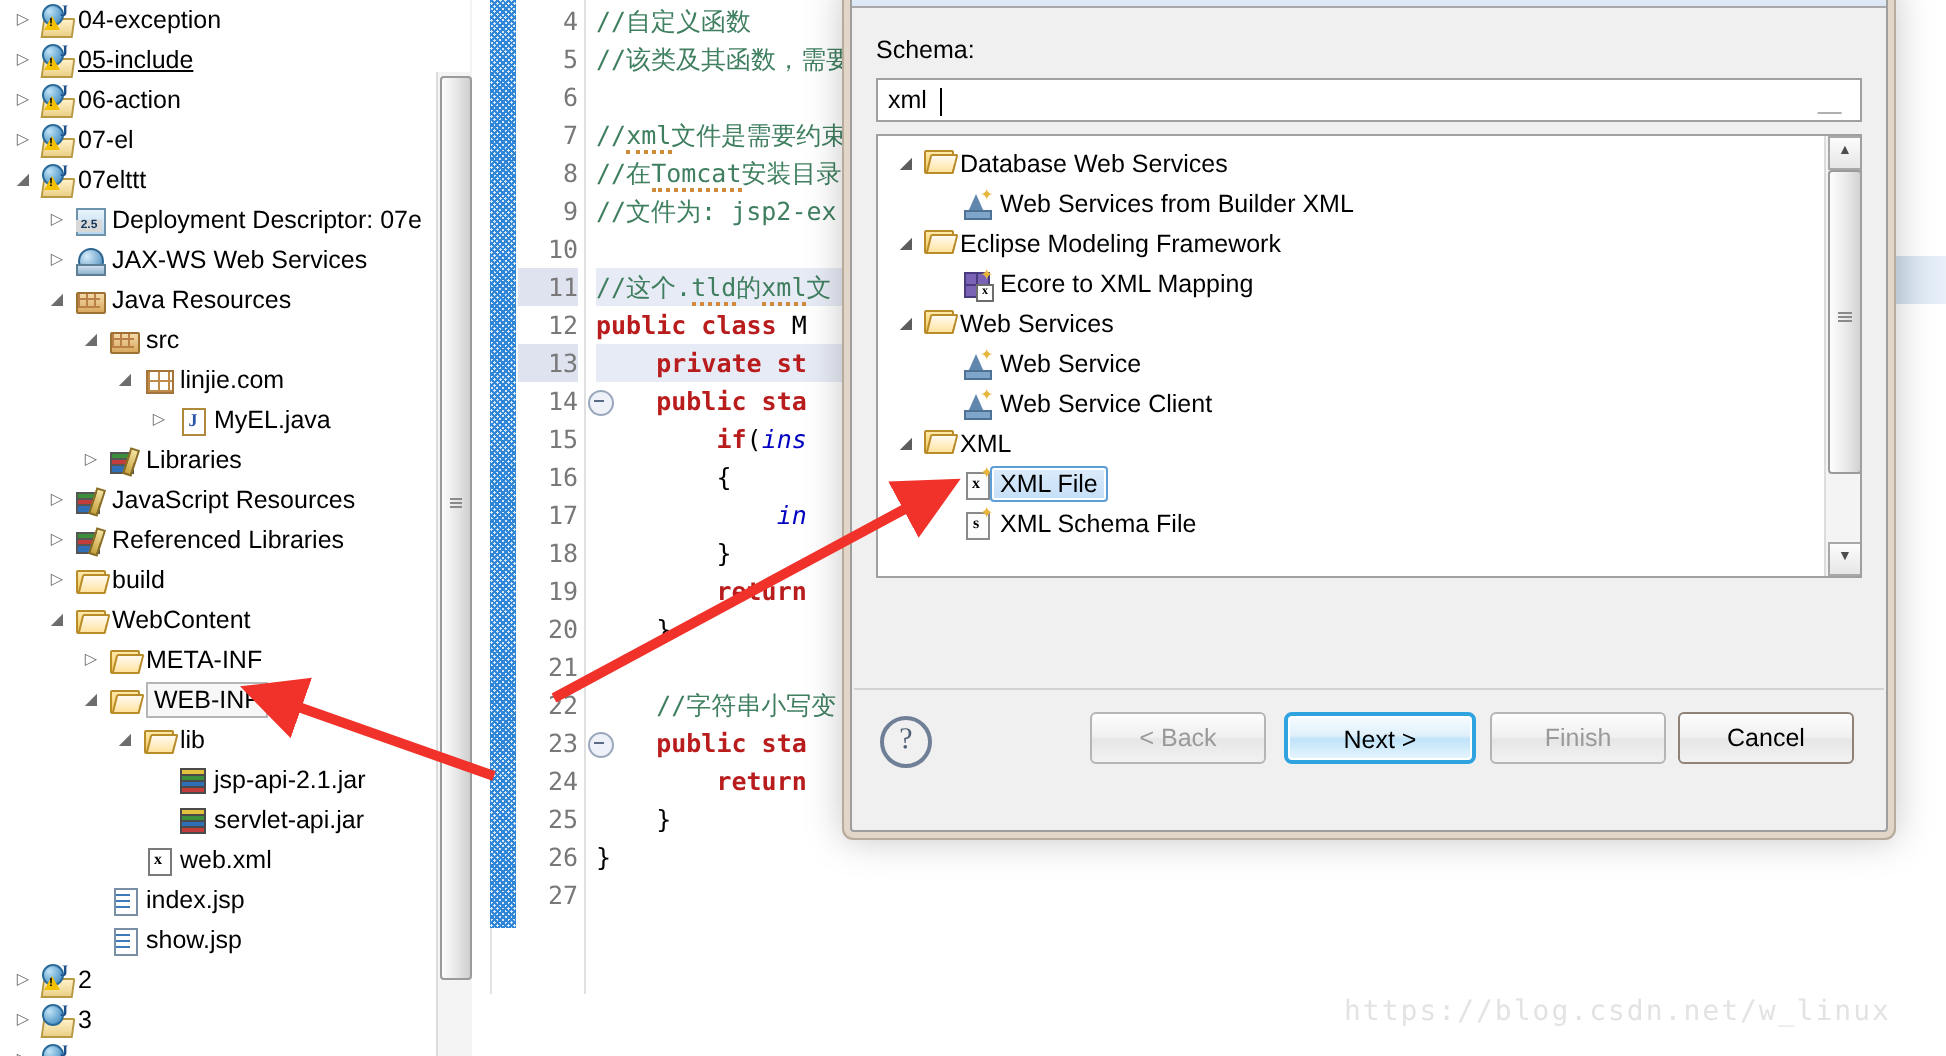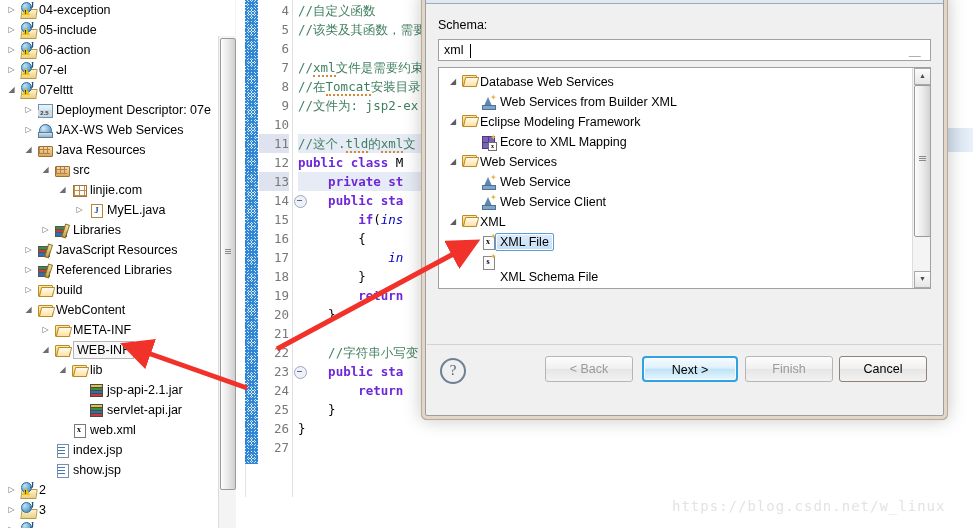--- a/index.html
+++ b/index.html
@@ -218,21 +218,21 @@
     content:"";position:absolute;left:2px;top:4px;width:5px;height:1px;background:#5b6b85;
   }
   #gutline{position:absolute;left:56px;top:0;width:1px;height:528px;background:#e0e0e0;}
   #code{
     position:absolute;left:62px;top:0;width:380px;height:528px;overflow:hidden;
     font-family:"DejaVu Sans Mono","Liberation Mono",monospace;font-size:12.5px;
   }
   .cl{position:absolute;height:19px;line-height:19px;white-space:pre;left:0;}
   .cl.hl{background:#e7ebf5;width:380px;}
   .cmt{color:#3f7f5f;}
-  .kw{color:#6d28d9;font-weight:bold;}
+  .kw{color:#b91c1c;font-weight:bold;}
   .var{color:#0000c0;font-style:italic;}
   .pln{color:#000;}
   .squig{
     border-bottom:2px dotted #d08b3a;
   }
 
   
   #shadow{
     position:absolute;left:421px;top:-8px;width:527px;height:428px;
     background:rgba(0,0,0,0.22);filter:blur(9px);border-radius:6px;
@@ -410,21 +410,21 @@
       <span class="lbl" style="left: 39px;">04-exception</span>
     </div>
     <div class="trow" style="top: 20px; position: absolute; left: 0px; width: 218px;">
       <span class="arw" style="left: 6px;">▷</span>
       <span class="ico i-prj" style="left: 20px;">
         <span class="base"></span>
         <span class="globe"></span>
         <span class="j">J</span>
         <span class="warn"></span>
       </span>
-      <span class="lbl" style="left: 39px;">05-include</span>
+      <span class="lbl" style="left: 39px; text-decoration: underline;">05-include</span>
     </div>
     <div class="trow" style="top: 40px; position: absolute; left: 0px; width: 218px;">
       <span class="arw" style="left: 6px;">▷</span>
       <span class="ico i-prj" style="left: 20px;">
         <span class="base"></span>
         <span class="globe"></span>
         <span class="j">J</span>
         <span class="warn"></span>
       </span>
       <span class="lbl" style="left: 39px;">06-action</span>
@@ -791,21 +791,21 @@
               <span class="spark">✦</span>
             </span>
             <span class="wlbl" style="left: 56px;">XML File</span>
           </div>
           <div class="wrow" style="position: absolute; left: 0px; width: 474px; top: 184px;">
             <span class="wico i-file" style="left: 42px;">
               <span class="b"></span>
               <span class="t">s</span>
               <span class="spark">✦</span>
             </span>
-            <span class="wlbl" style="left: 61px; margin-top: 15px;">XML Schema File</span>
+            <span class="wlbl" style="left: 61px;">XML Schema File</span>
           </div>
         </div>
       <div id="tree-scroll">
         <div id="ts-up">▲</div>
         <div id="ts-thumb"></div>
         <div id="ts-dn">▼</div>
       </div>
     </div>
   </div>
   <div id="btnbar">

